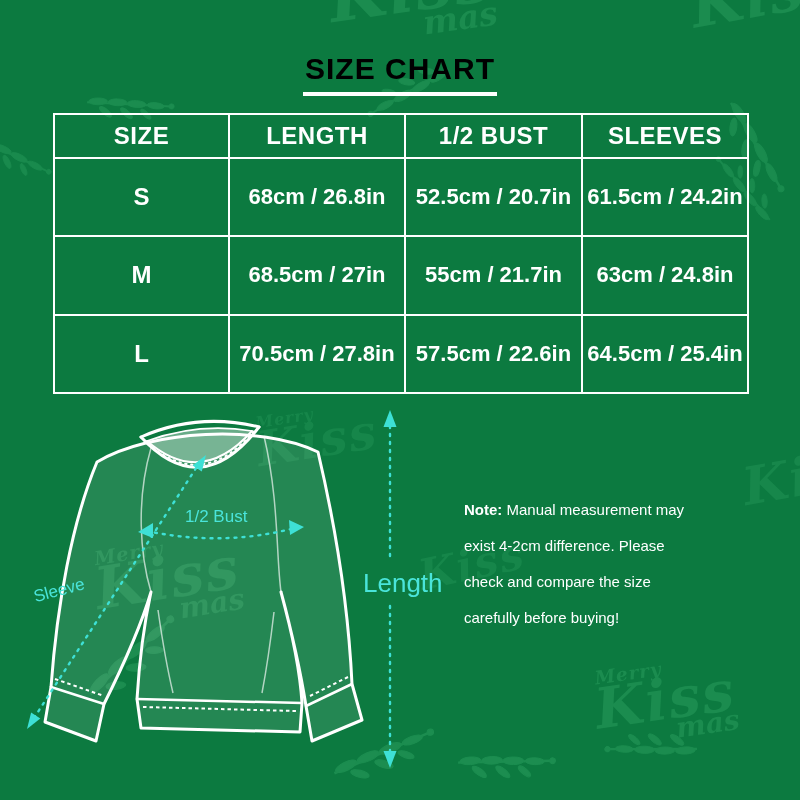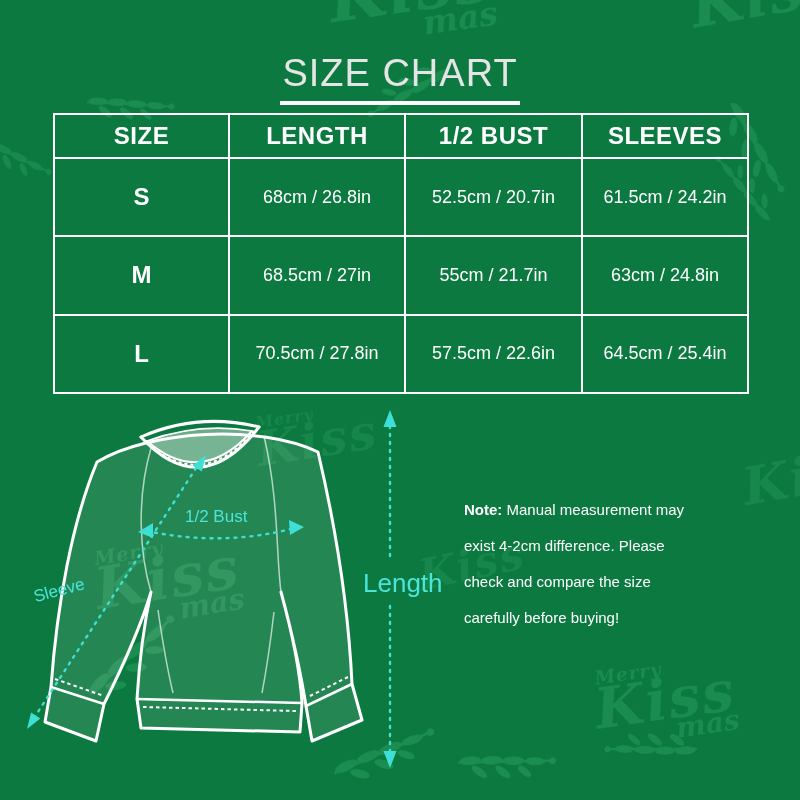--- a/index.html
+++ b/index.html
@@ -9,33 +9,33 @@
   
   .wm-layer{position:absolute;inset:0;z-index:0;pointer-events:none;}
   .wm{position:absolute;color:#1f9153;opacity:.8;line-height:.8;
       font-family:"DejaVu Serif",serif;font-style:italic;font-weight:bold;}
   .wm .merry{display:block;font-size:.33em;letter-spacing:1px;margin-left:.2em;}
   .wm .kiss{display:block;letter-spacing:2px;}
   .wm .mas{display:block;font-size:.5em;text-align:right;margin-top:-.1em;}
 
   
   .title-wrap{position:absolute;top:52px;left:0;width:800px;text-align:center;z-index:2;}
-  .title{display:inline-block;color:#e5e5e5;font-size:38px;font-weight:normal;letter-spacing:1px;
+  .title{display:inline-block;color:#000000;font-size:30px;font-weight:bold;letter-spacing:1px;
          border-bottom:4px solid #fff;padding:0 2px 6px 2px;}
 
   
   table.size-chart{position:absolute;left:53px;top:113px;width:694px;height:281px;
       border-collapse:collapse;z-index:2;table-layout:fixed;}
   table.size-chart th,table.size-chart td{
       border:2px solid #fff;color:#fff;text-align:center;vertical-align:middle;padding:0;}
   table.size-chart thead tr{height:44px;margin-left:16px;}
   table.size-chart tbody tr{height:39.5px;}
   table.size-chart th{font-size:24px;font-weight:bold;letter-spacing:.5px;}
   td.c-size{font-size:24px;font-weight:bold;}
-  td.c-val{font-size:18px;font-weight:normal;}
+  td.c-val{font-size:22px;font-weight:bold;}
 
   
   .note{position:absolute;left:464px;top:492px;width:300px;z-index:2;
         color:#fff;font-size:15px;line-height:36px;}
   .note .nb{font-weight:bold;}
 
   
   svg.diagram{position:absolute;left:0;top:400px;z-index:1;}
   .garment{stroke:#fff;stroke-width:3;fill:rgba(255,255,255,0.10);stroke-linejoin:round;}
   .gline{stroke:#fff;fill:none;stroke-linecap:round;}

